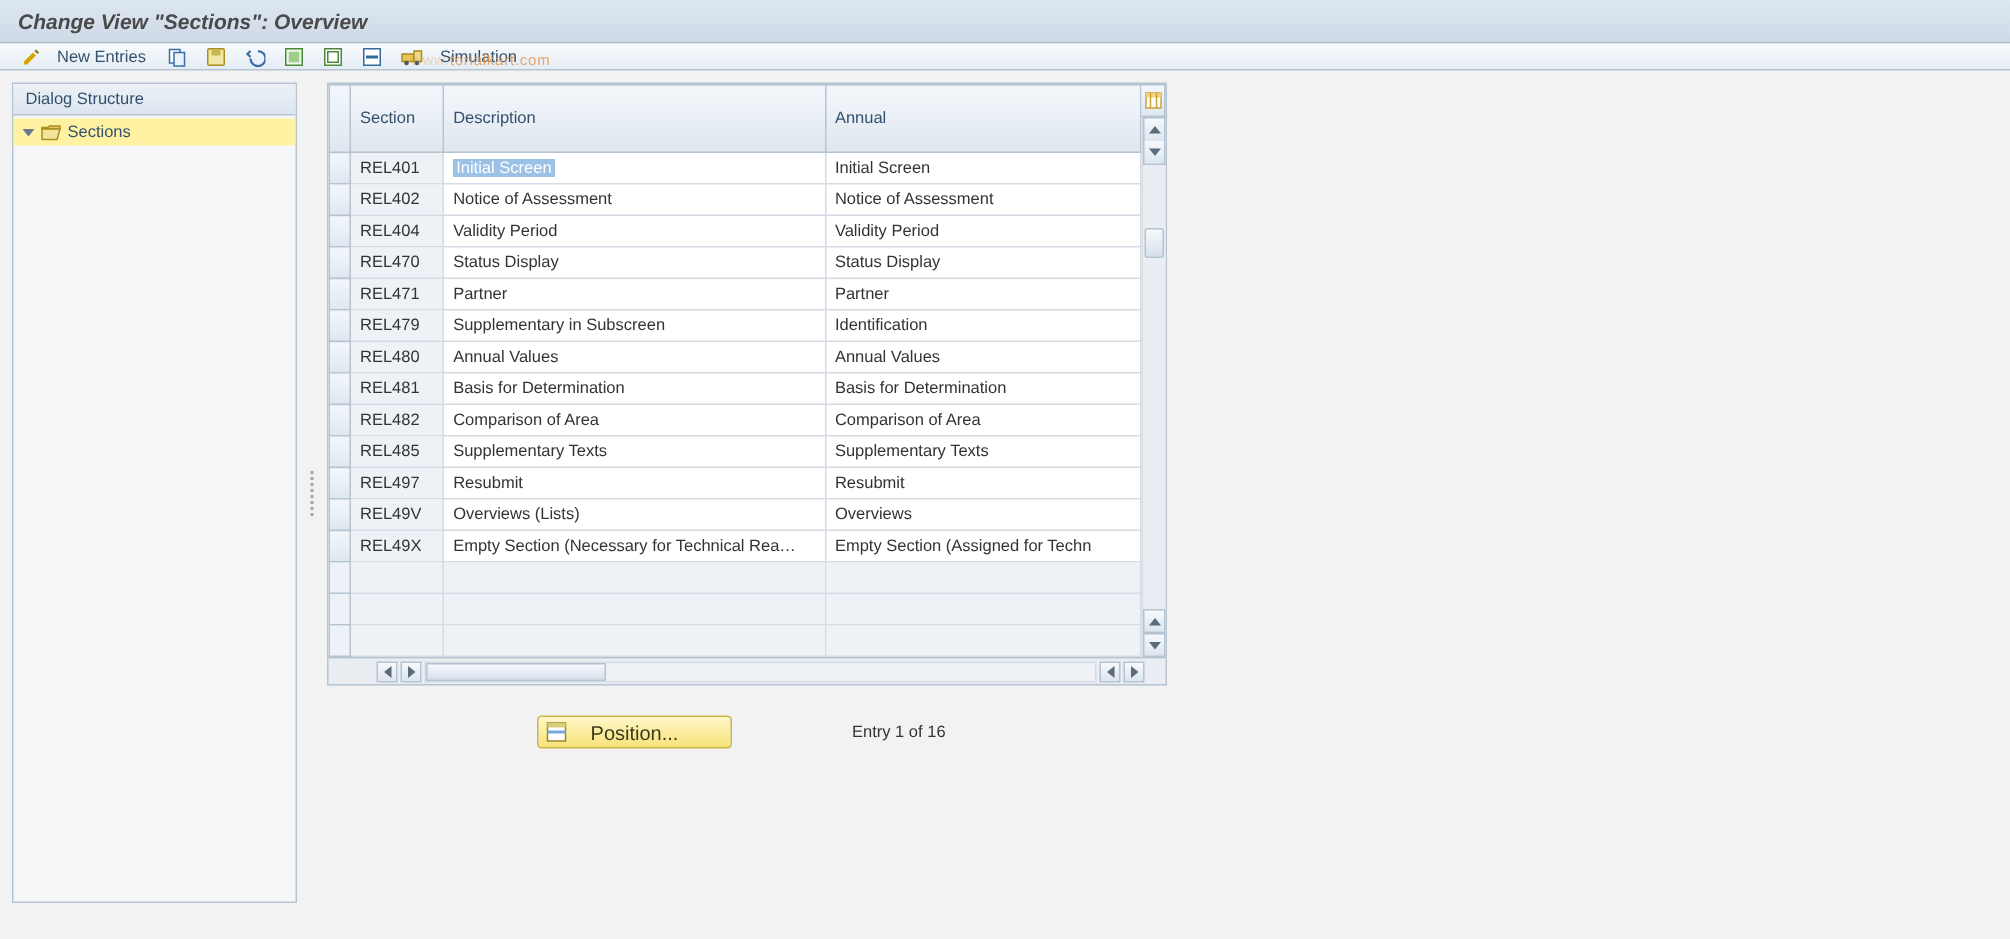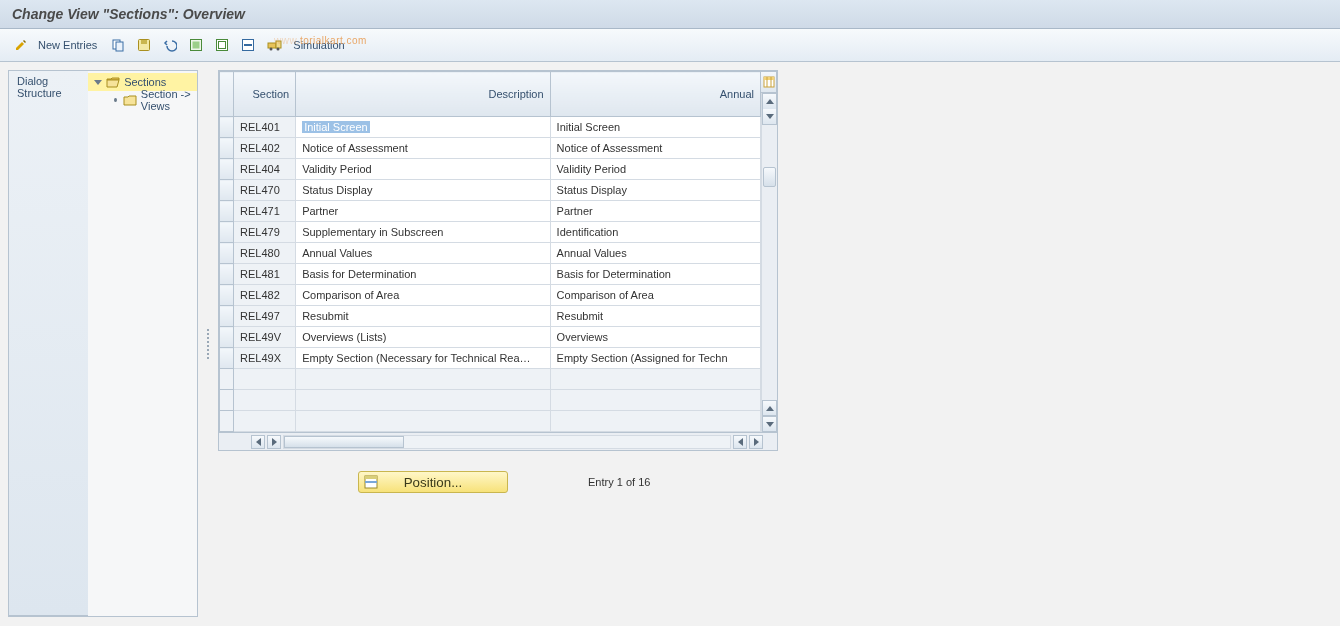--- a/index.html
+++ b/index.html
@@ -26,21 +26,21 @@
       font-size: 14px;
       font-weight: bold;
       font-style: italic;
       color: #4a4a4a;
     }
 
     
     .toolbar {
       background: linear-gradient(to bottom, #f7fafc 0%, #e4ecf4 100%);
       border-bottom: 1px solid #b6c3d0;
-      height: 33px;
+      height: 18px;
       display: flex;
       align-items: center;
       padding: 0 10px;
       gap: 4px;
       position: relative;
     }
     .tb-btn {
       display: flex;
       align-items: center;
       justify-content: center;
@@ -82,21 +82,21 @@
       gap: 8px;
       height: calc(100% - 63px);
     }
 
     
     .tree-panel {
       width: 190px;
       background: #f6f7f8;
       border: 1px solid #b6c3d0;
       display: flex;
-      flex-direction: row;
+      flex-direction: column;
     }
     .tree-header {
       background: linear-gradient(to bottom, #ecf1f6, #dde6ef);
       border-bottom: 1px solid #b6c3d0;
       color: #35506e;
       font-size: 11px;
       padding: 4px 8px;
     }
     .tree-body {
       padding: 2px 0;
@@ -158,21 +158,21 @@
     }
     table.grid {
       border-collapse: collapse;
       table-layout: fixed;
       width: 100%;
       background: #fff;
     }
     .grid th {
       background: linear-gradient(to bottom, #f3f7fb, #dfe7ef);
       border: 1px solid #b6c3d0;
-      text-align: right;
+      text-align: left;
       font-weight: normal;
       color: #35506e;
       height: 22px;
       padding: 16px 6px;
       font-size: 11px;
     }
     .grid td {
       border: 1px solid #d4dbe3;
       height: 21px;
       padding: 0 6px;
@@ -270,21 +270,21 @@
     
     .footer {
       width: 560px;
       padding: 20px 0 10px;
       display: flex;
       align-items: center;
       gap: 80px;
       padding-left: 140px;
     }
     .pos-btn {
-      width: 150px; height: 22px;
+      width: 130px; height: 22px;
       background: linear-gradient(to bottom, #fff7c8, #f7e27a);
       border: 1px solid #c9b64f;
       border-radius: 3px;
       display: flex; align-items: center; justify-content: center;
       gap: 8px;
       cursor: pointer;
       color: #3a3a1a;
       position: relative;
     }
     .pos-btn .pi {
@@ -401,29 +401,20 @@
     <div class="tree-body" id="tree-body">
         <div class="tree-item selected">
           <span class="tri open"></span>
           <span class="folder-icon">
             <svg viewBox="0 0 14 12">
               <path d="M1 3h4l1-1h7v2H1z" fill="#e8c35a" stroke="#a98f1f"></path>
               <path d="M1 4h12l-2 7H1z" fill="#f6e39a" stroke="#a98f1f"></path>
             </svg>
           </span>
           <span class="tree-label">Sections</span>
-        </div>
-        <div class="tree-item level2">
-          <span class="bullet"></span>
-          <span class="folder-icon">
-            <svg viewBox="0 0 14 12">
-              <path d="M1 3h4l1-1h7v9H1z" fill="#f6e39a" stroke="#a98f1f"></path>
-            </svg>
-          </span>
-          <span class="tree-label">Section -&gt; Views</span>
         </div>
       </div>
   </div>
 
   <div class="vsplitter"></div>
 
   <div class="grid-wrap">
     <div class="grid-panel">
       <div class="col-config">
         <span>
@@ -500,20 +491,26 @@
               <td>Basis for Determination</td>
             </tr>
             <tr>
               <td class="rowhead"></td>
               <td class="section-cell">REL482</td>
               <td>Comparison of Area</td>
               <td>Comparison of Area</td>
             </tr>
             <tr>
               <td class="rowhead"></td>
+              <td class="section-cell">REL485</td>
+              <td>Supplementary Texts</td>
+              <td>Supplementary Texts</td>
+            </tr>
+            <tr>
+              <td class="rowhead"></td>
               <td class="section-cell">REL497</td>
               <td>Resubmit</td>
               <td>Resubmit</td>
             </tr>
             <tr>
               <td class="rowhead"></td>
               <td class="section-cell">REL49V</td>
               <td>Overviews (Lists)</td>
               <td>Overviews</td>
             </tr>

